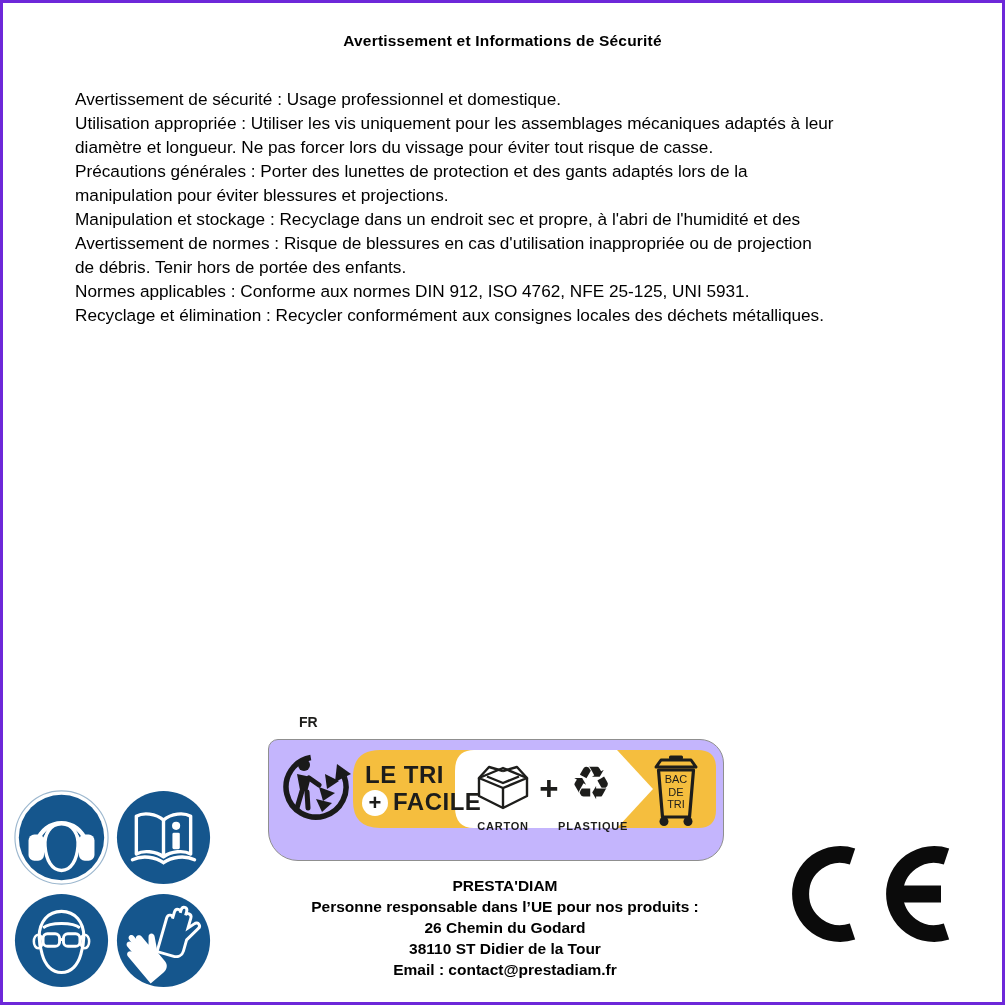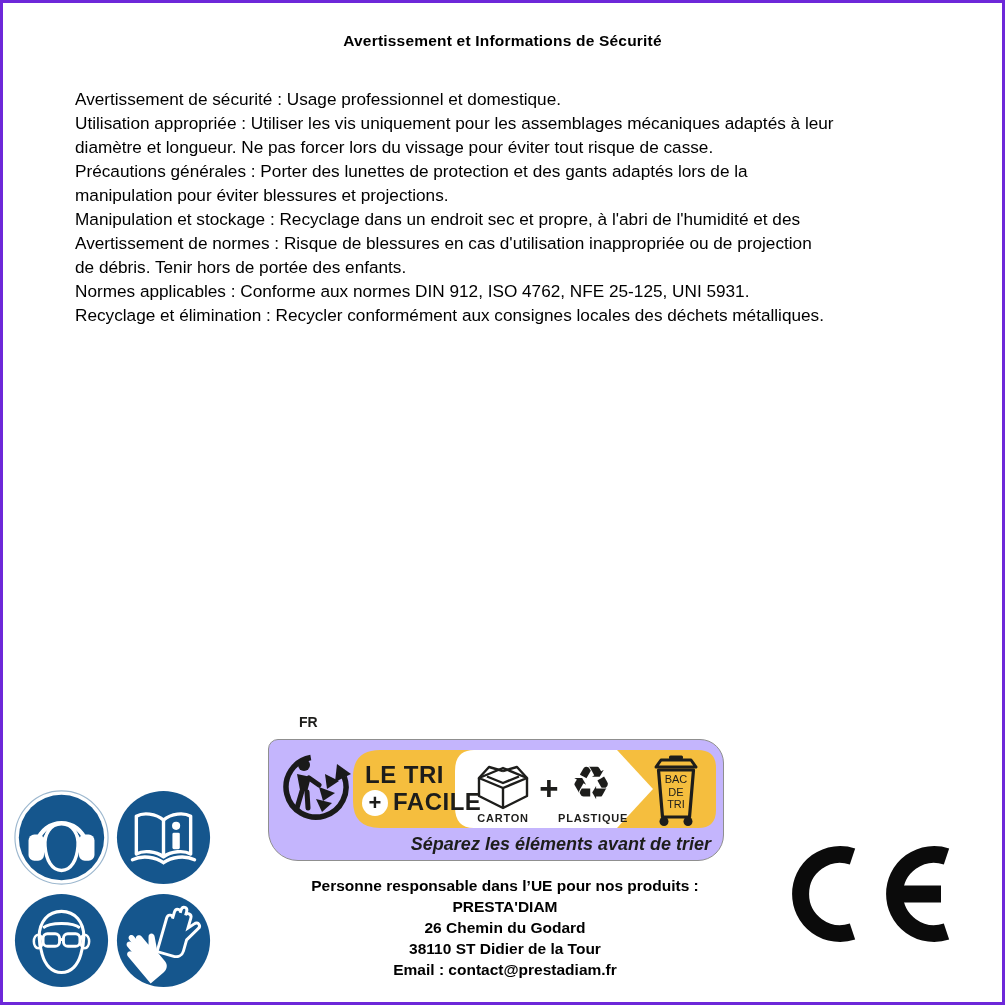--- a/index.html
+++ b/index.html
@@ -14,21 +14,21 @@
   .fr-code{position:absolute;left:268px;top:711px;font-size:14px;font-weight:bold;color:#1d1d1b;padding-left:28px;}
   
   .tri-label{position:absolute;left:265px;top:736px;width:456px;height:122px;background:#c4b5fd;
     border:1.5px solid #8f8f8f;border-radius:10px 24px 26px 30px;box-sizing:border-box;}
   .tri-bg{position:absolute;left:0;top:0;}
   .tri-text{position:absolute;color:#1d1d1b;}
   .letri{left:96px;top:21px;font-size:24px;font-weight:800;letter-spacing:.5px;}
   .facile{left:124px;top:48px;font-size:24px;font-weight:800;letter-spacing:.5px;}
   .plus-circle{position:absolute;left:93px;top:50px;width:26px;height:26px;border-radius:50%;
     background:#fff;color:#1d1d1b;font-size:22px;font-weight:800;line-height:25px;text-align:center;}
-  .mat-label{font-size:11px;font-weight:800;letter-spacing:.8px;text-align:center;}
+  .mat-label{font-size:11px;font-weight:800;letter-spacing:.8px;text-align:center;margin-top:8px;}
   .carton-label{left:200px;top:72px;width:68px;}
   .plastique-label{left:289px;top:72px;width:70px;}
   .plus-big{left:263px;top:30px;width:34px;font-size:33px;font-weight:800;text-align:center;}
   .recycle-glyph{left:294px;top:19px;width:56px;font-size:46px;line-height:48px;text-align:center;font-weight:normal;}
   .bin-text{left:384px;top:33px;width:46px;font-size:11px;font-weight:400;line-height:12.5px;text-align:center;}
   .tagline{right:12px;top:94px;font-size:18px;font-style:italic;font-weight:600;white-space:nowrap;}
   
   .safety-icon{position:absolute;width:97px;height:97px;}
   
   .resp-block{position:absolute;left:282px;top:872px;width:440px;text-align:center;
@@ -100,21 +100,20 @@
     <span class="tri-text facile">FACILE</span>
     <span class="tri-text mat-label carton-label">CARTON</span>
     <span class="tri-text plus-big">+</span>
     <span class="tri-text recycle-glyph">♻</span>
     <span class="tri-text mat-label plastique-label">PLASTIQUE</span>
     <div class="tri-text bin-text">
       <div>BAC</div>
       <div>DE</div>
       <div>TRI</div>
     </div>
-    <span class="tri-text tagline">Séparez les éléments avant de trier</span>
   </div>
 
   <svg class="safety-icon" style="left:10px;top:786px;" viewBox="0 0 100 100">
     <circle cx="50" cy="50" r="48" fill="#ffffff" stroke="#9db8cf" stroke-width="1.2"></circle>
     <circle cx="50" cy="50" r="44" fill="#15568D"></circle>
     <path d="M25,54 A26,26 0 0 1 75,54" fill="none" stroke="#fff" stroke-width="4.5"></path>
     <path d="M31,54 A20,20 0 0 1 69,54" fill="none" stroke="#fff" stroke-width="3"></path>
     <path d="M50,36 C62,36 68,47 67,59 C66,73 60,84 50,84 C40,84 34,73 33,59 C32,47 38,36 50,36 Z" fill="#15568D" stroke="#fff" stroke-width="3.5"></path>
     <rect x="16" y="47" width="16" height="27" rx="6" fill="#fff"></rect>
     <rect x="68" y="47" width="16" height="27" rx="6" fill="#fff"></rect>
@@ -145,22 +144,22 @@
     <circle cx="50" cy="50" r="48" fill="#15568D"></circle>
     <g transform="translate(43,10) rotate(16 20 30)">
       <path d="M7,56 V20 C7,15 13,15 13,19 V12 C13,7 19,7 19,11 V8 C19,3 25,3 25,8 V12 C25,8 31,9 31,13 V24 L36,18 C39,14 44,18 41,22 L33,36 V48 C33,53 29,56 24,56 Z" fill="#15568D" stroke="#fff" stroke-width="3"></path>
     </g>
     <g transform="translate(10,36) rotate(-40 20 30)">
       <path d="M7,56 V20 C7,15 13,15 13,19 V12 C13,7 19,7 19,11 V8 C19,3 25,3 25,8 V12 C25,8 31,9 31,13 V24 L36,18 C39,14 44,18 41,22 L33,36 V48 C33,53 29,56 24,56 Z" fill="#fff"></path>
     </g>
   </svg>
 
   <div class="resp-block">
+    <div>PRESTA'DIAM</div>
     <div>Personne responsable dans l’UE pour nos produits :</div>
-    <div>PRESTA'DIAM</div>
     <div>26 Chemin du Godard</div>
     <div>38110 ST Didier de la Tour</div>
     <div>Email : contact@prestadiam.fr</div>
   </div>
 
   <svg class="ce-mark" width="168" height="112" viewBox="0 0 168 112" aria-label="CE">
     <g stroke="#0b0b0b" stroke-width="17" fill="none">
       <path d="M61.5,13.5 A39.5,39.5 0 1 0 61.5,88.5"></path>
       <path d="M155.5,13.5 A39.5,39.5 0 1 0 155.5,88.5"></path>
       <path d="M112,51 H150"></path>

